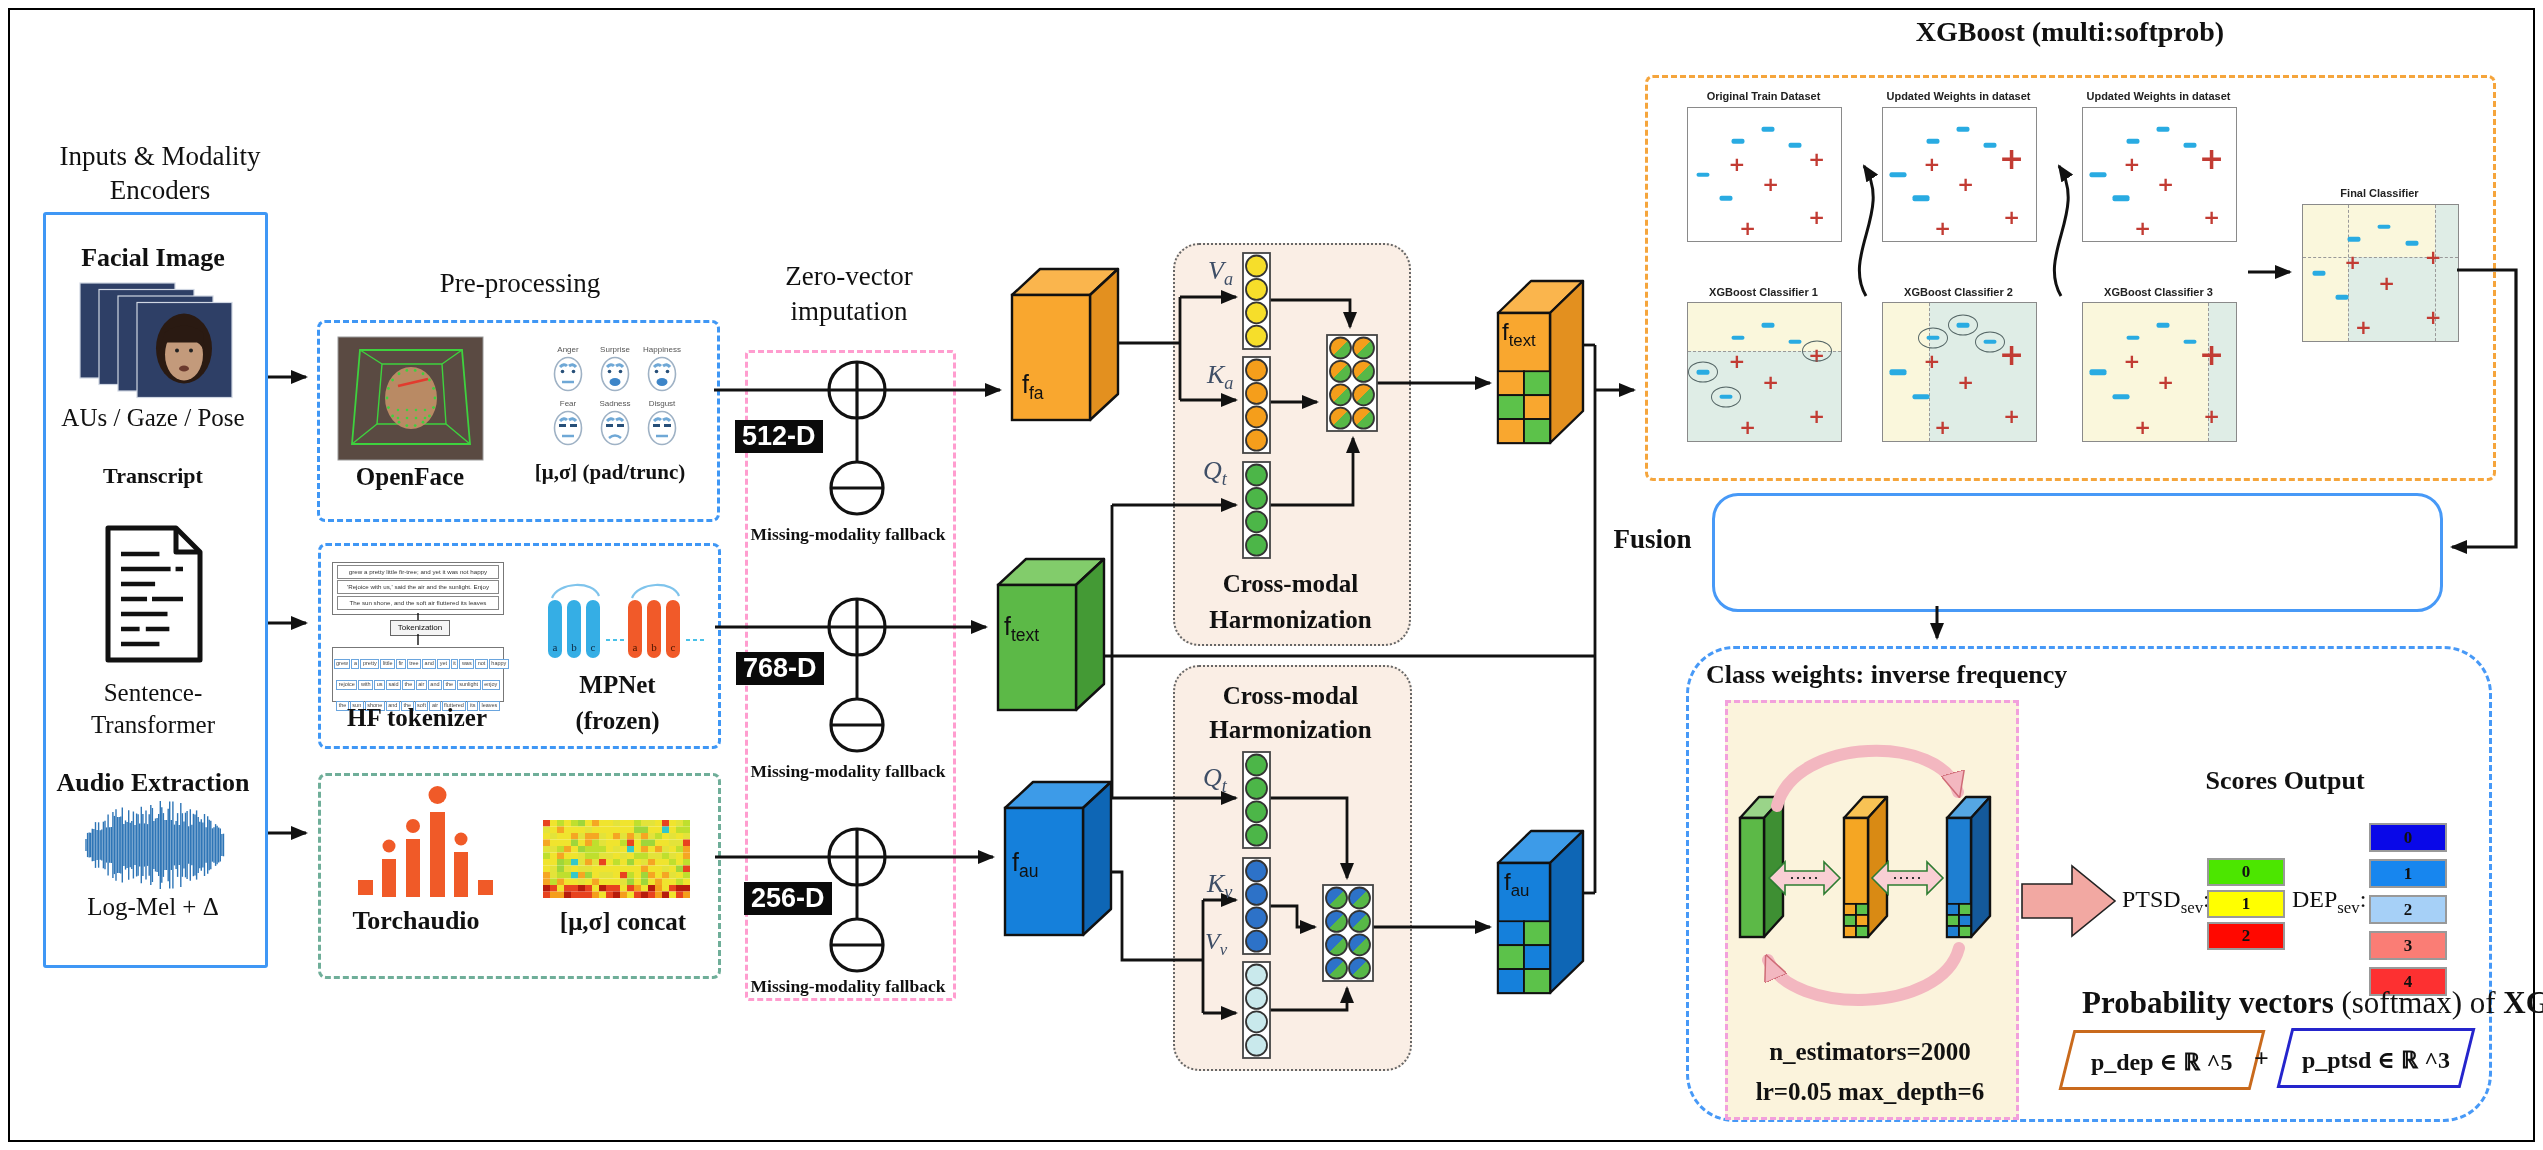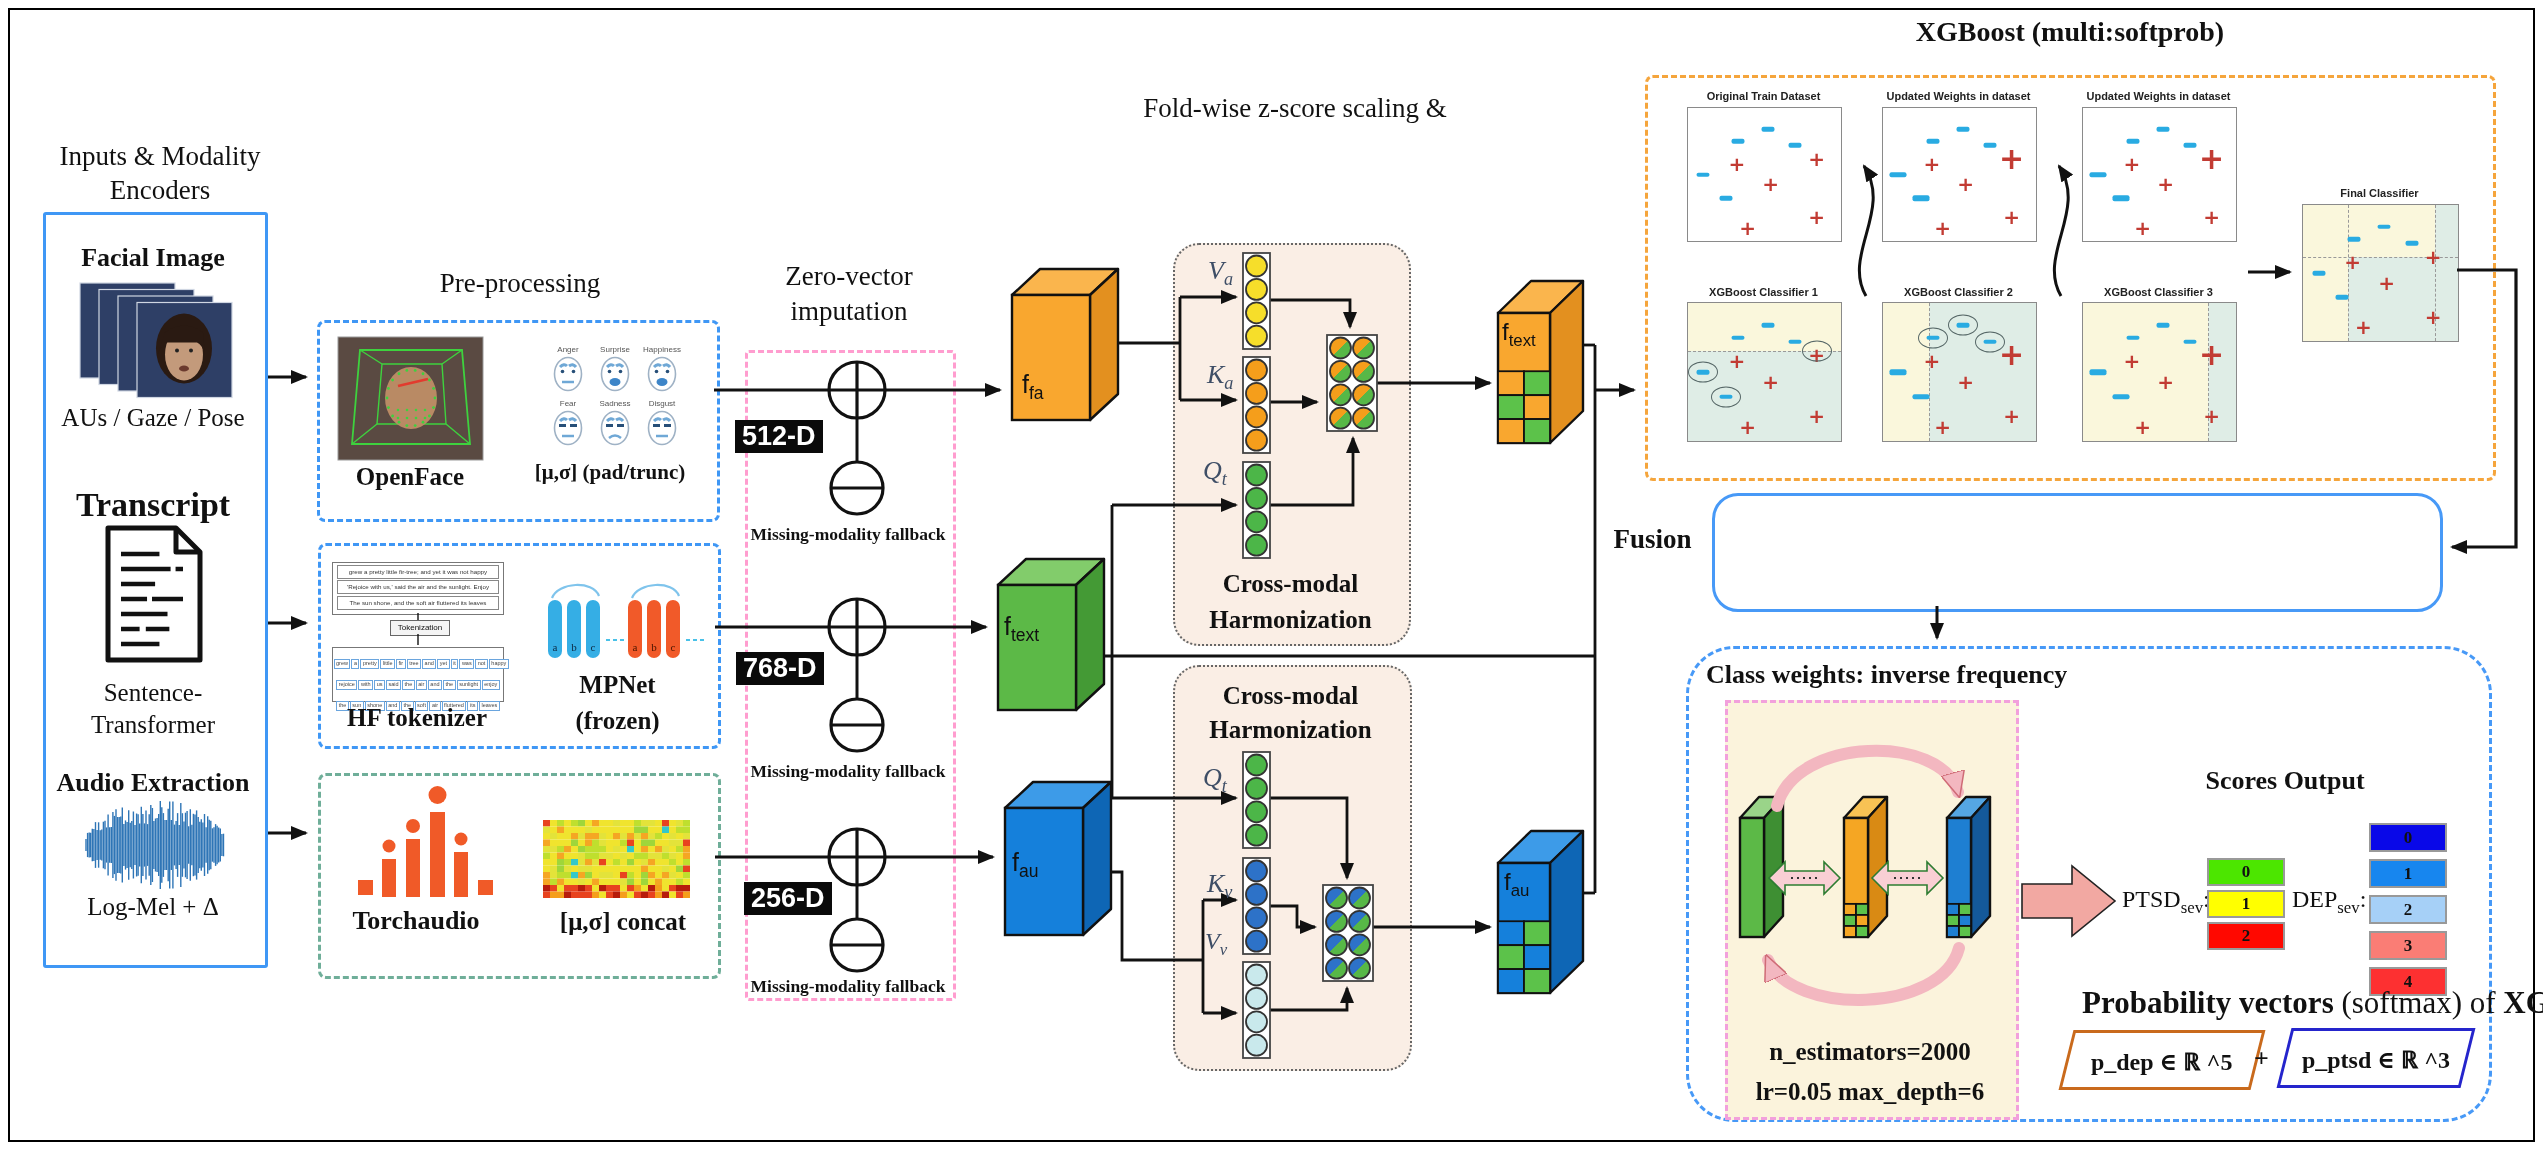--- a/index.html
+++ b/index.html
@@ -52,21 +52,21 @@
 <body>
 
 <div id="canvas">
   <div id="frame"></div>
 
   <div class="abs lbl ser ctr nw" style="left:40px;top:141px;width:240px;font-size:27px">Inputs &amp; Modality</div>
   <div class="abs lbl ser ctr nw" style="left:40px;top:175px;width:240px;font-size:27px">Encoders</div>
   <div class="abs bluebox" style="left:43px;top:212px;width:219px;height:750px"></div>
   <div class="abs lbl ser ctr b nw" style="left:48px;top:243px;width:210px;font-size:26px">Facial Image</div>
   <div class="abs lbl ser ctr nw" style="left:44px;top:404px;width:218px;font-size:25px">AUs / Gaze / Pose</div>
-  <div class="abs lbl ser ctr b nw" style="left:48px;top:485px;width:210px;font-size:34px">Transcript</div>
+  <div class="abs lbl ser ctr b nw" style="left:48px;top:463px;width:210px;font-size:22px">Transcript</div>
   <div class="abs lbl ser ctr nw" style="left:46px;top:679px;width:214px;font-size:25px">Sentence-</div>
   <div class="abs lbl ser ctr nw" style="left:46px;top:711px;width:214px;font-size:25px">Transformer</div>
   <div class="abs lbl ser ctr b nw" style="left:42px;top:768px;width:222px;font-size:26px">Audio Extraction</div>
   <div class="abs lbl ser ctr nw" style="left:46px;top:893px;width:214px;font-size:25px">Log-Mel + Δ</div>
 
   <div class="abs lbl ser ctr nw" style="left:370px;top:268px;width:300px;font-size:27px">Pre-processing</div>
   <div class="abs dash-blue" style="left:317px;top:320px;width:397px;height:196px"></div>
   <div class="abs dash-blue" style="left:318px;top:543px;width:397px;height:200px"></div>
   <div class="abs dash-green" style="left:318px;top:773px;width:397px;height:200px"></div>
   <div class="abs lbl ser ctr b nw" style="left:335px;top:463px;width:150px;font-size:25px">OpenFace</div>
@@ -148,21 +148,20 @@
   <div class="abs lbl ser ctr b nw" style="left:746px;top:524px;width:204px;font-size:17.5px">Missing-modality fallback</div>
   <div class="abs lbl ser ctr b nw" style="left:746px;top:761px;width:204px;font-size:17.5px">Missing-modality fallback</div>
   <div class="abs lbl ser ctr b nw" style="left:746px;top:976px;width:204px;font-size:17.5px">Missing-modality fallback</div>
 
   <div class="abs flab" style="left:1022px;top:370px;font-size:25px"><span>f</span><sub>fa</sub></div>
   <div class="abs flab" style="left:1004px;top:612px;font-size:25px"><span>f</span><sub>text</sub></div>
   <div class="abs flab" style="left:1012px;top:848px;font-size:25px"><span>f</span><sub>au</sub></div>
   <div class="abs flab" style="left:1502px;top:318px;font-size:24px"><span>f</span><sub>text</sub></div>
   <div class="abs flab" style="left:1504px;top:868px;font-size:24px"><span>f</span><sub>au</sub></div>
 
-  <div class="abs lbl ser ctr nw" style="left:1085px;top:93px;width:420px;font-size:27px">Fold-wise z-score scaling &amp;</div>
   <div class="abs harm" style="left:1173px;top:243px;width:234px;height:399px"></div>
   <div class="abs harm" style="left:1173px;top:665px;width:235px;height:402px"></div>
   <div class="abs lbl ser ctr b nw" style="left:1178px;top:570px;width:225px;font-size:25px">Cross-modal</div>
   <div class="abs lbl ser ctr b nw" style="left:1178px;top:606px;width:225px;font-size:25px">Harmonization</div>
   <div class="abs lbl ser ctr b nw" style="left:1178px;top:682px;width:225px;font-size:25px">Cross-modal</div>
   <div class="abs lbl ser ctr b nw" style="left:1178px;top:716px;width:225px;font-size:25px">Harmonization</div>
   <div class="abs vlab ser" style="left:1208px;top:256px;font-size:26px"><span>V</span><sub>a</sub></div>
   <div class="abs vlab ser" style="left:1207px;top:360px;font-size:26px"><span>K</span><sub>a</sub></div>
   <div class="abs vlab ser" style="left:1203px;top:456px;font-size:26px"><span>Q</span><sub>t</sub></div>
   <div class="abs vlab ser" style="left:1203px;top:763px;font-size:26px"><span>Q</span><sub>t</sub></div>

